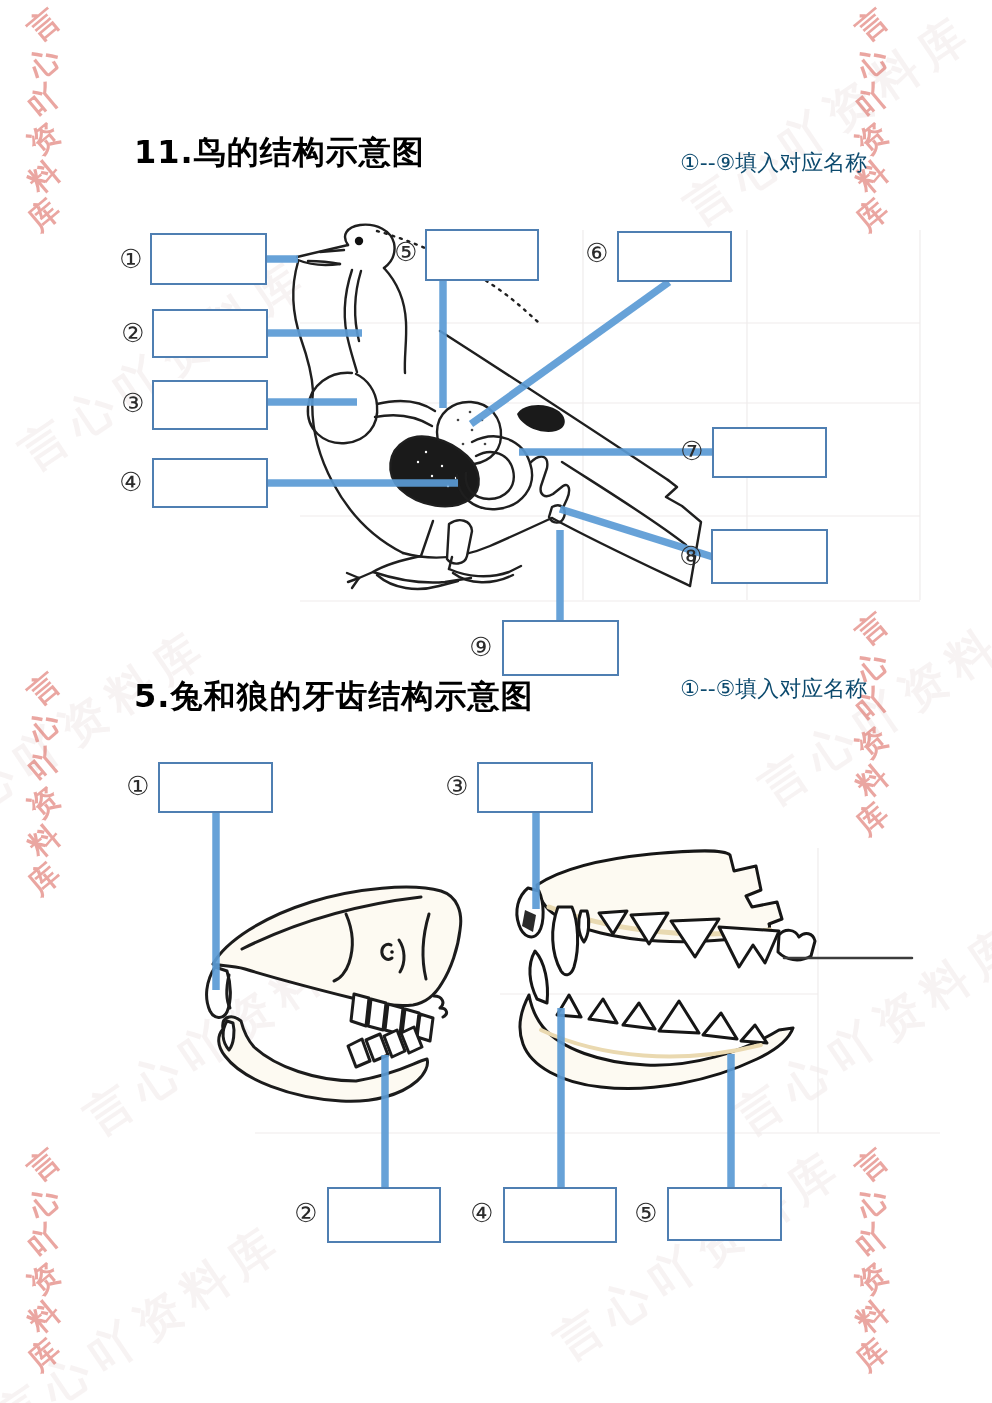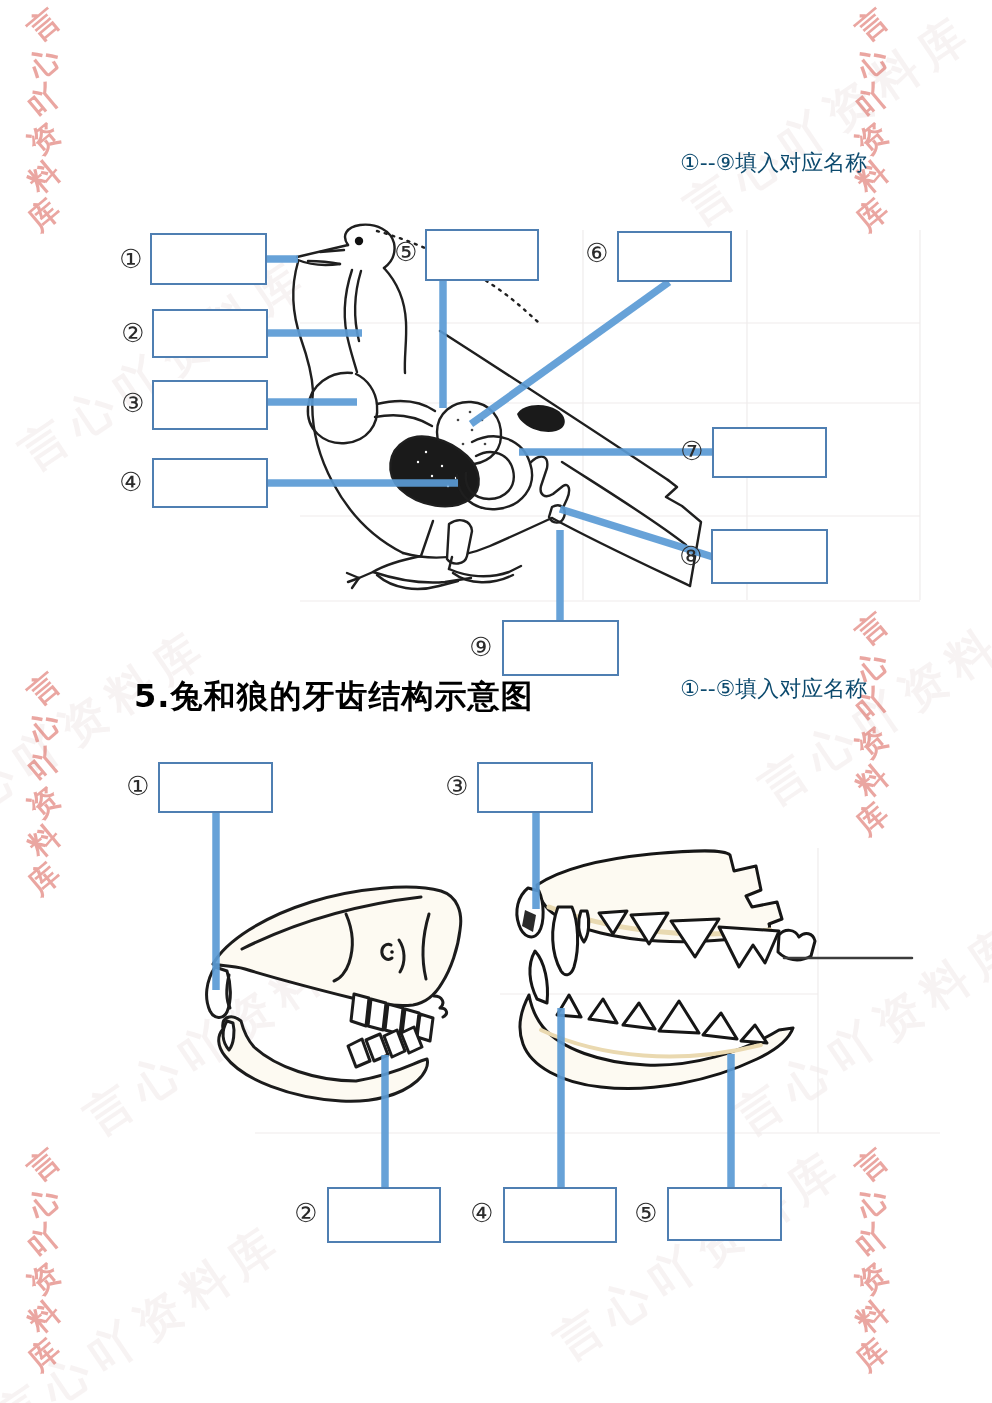--- a/index.html
+++ b/index.html
@@ -95,20 +95,21 @@
     </div>
   <div class="wm-col" style="left:852px;top:1146px">
       <span>言</span>
       <span>心</span>
       <span>吖</span>
       <span>资</span>
       <span>料</span>
       <span>库</span>
     </div>
 
+  <div class="sec-title" style="left:134px;top:131px">11.鸟的结构示意图</div>
   <div class="sec-note" style="left:680px;top:148px">①--⑨填入对应名称</div>
   <div class="sec-title" style="left:134px;top:675px">5.兔和狼的牙齿结构示意图</div>
   <div class="sec-note" style="left:680px;top:674px">①--⑤填入对应名称</div>
 
   <svg class="fig" width="992" height="1403" viewBox="0 0 992 1403">
 
     <g stroke="#efecec" stroke-width="1.2">
       <line x1="583" y1="230" x2="583" y2="600"></line>
       <line x1="747" y1="230" x2="747" y2="600"></line>
       <line x1="920" y1="230" x2="920" y2="600"></line>

